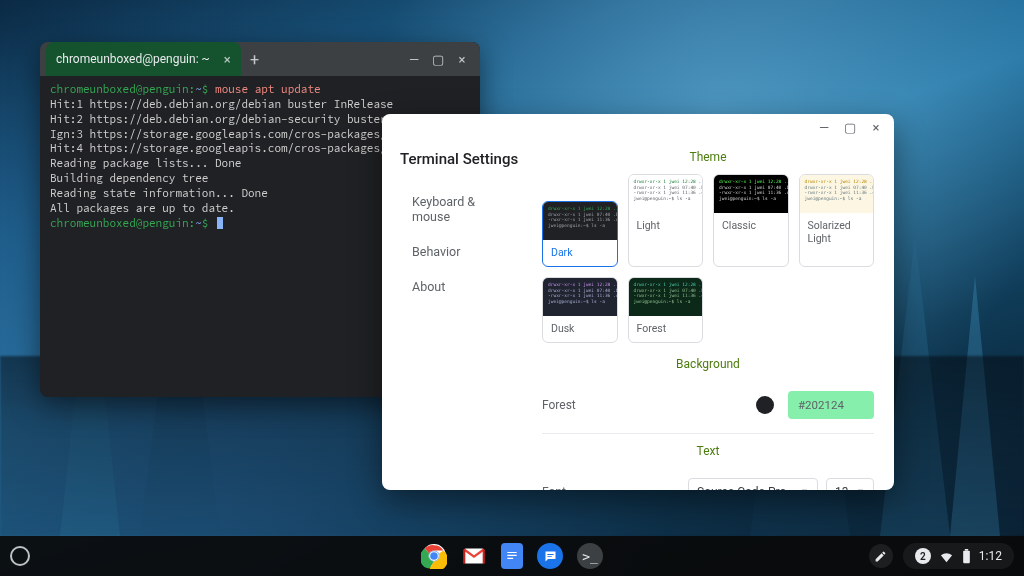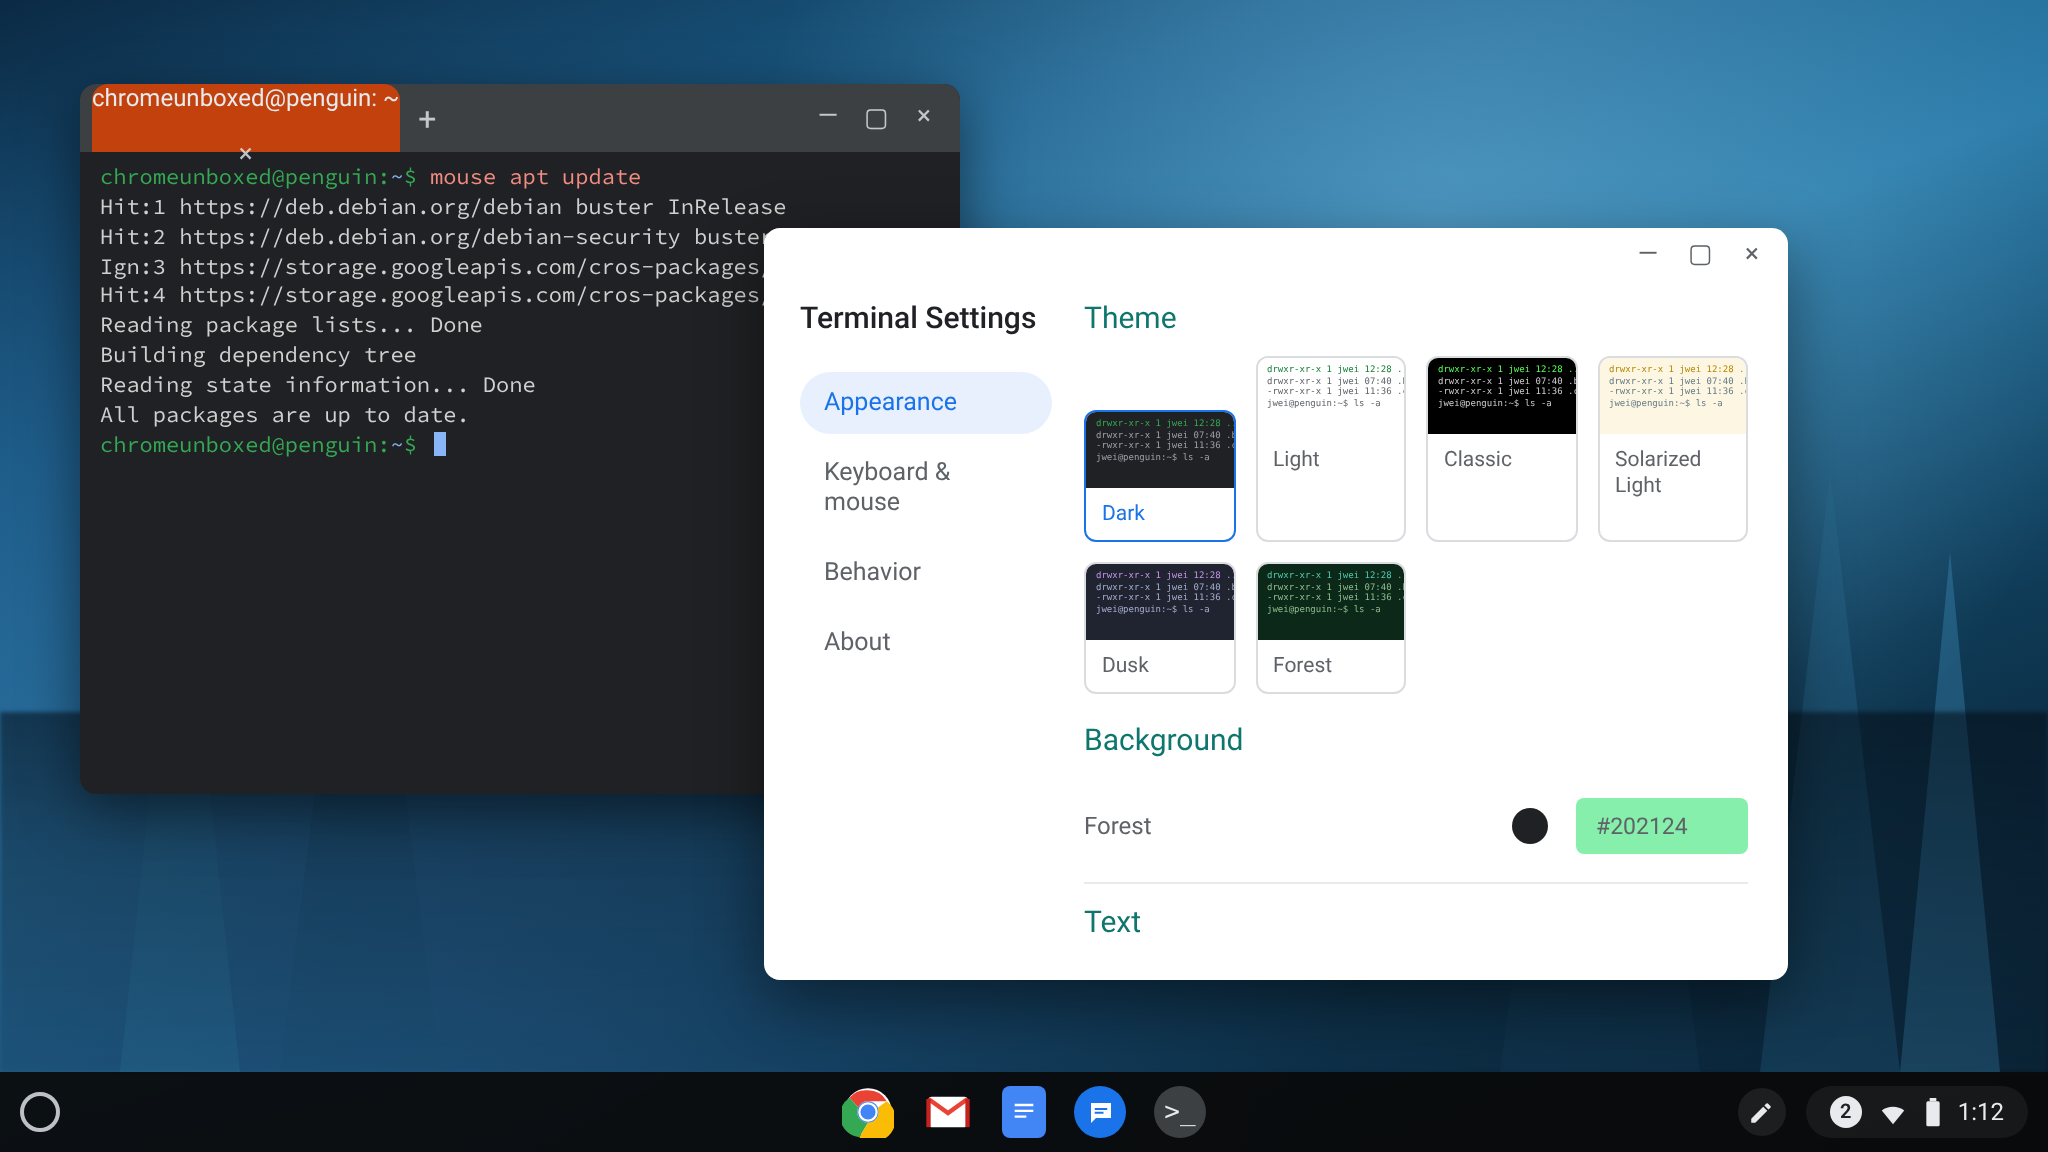--- a/index.html
+++ b/index.html
@@ -20,21 +20,21 @@
   .s5{left:950px;border-width:0 25px 260px 25px;border-color:transparent transparent #4296c2 transparent;}
   .reflect{position:absolute;left:0;right:0;bottom:40px;height:180px;background:linear-gradient(to bottom, rgba(20,60,90,.5), rgba(5,12,20,.9));transform:scaleY(-1);filter:blur(1px);opacity:.6;}
 
   
   .term-window{
     position:absolute; left:40px; top:42px; width:440px; height:355px;
     background:#202124; border-radius:8px 8px 8px 8px; box-shadow:0 8px 28px rgba(0,0,0,.5);
     display:flex; flex-direction:column; overflow:hidden;
   }
   .term-titlebar{height:34px;background:#3c4043;display:flex;align-items:center;color:#e8eaed;font-size:12px;}
-  .term-tab{height:34px;background:#c2410c;border-radius:8px 8px 0 0;display:flex;align-items:center;padding:0 0;margin-left:6px;gap:14px;flex-direction:column;}
+  .term-tab{height:34px;background:#14532d;border-radius:8px 8px 0 0;display:flex;align-items:center;padding:0 10px;margin-left:6px;gap:14px;}
   .term-tab-close{font-size:13px;opacity:.8;cursor:default;}
   .term-newtab{width:28px;text-align:center;font-size:16px;opacity:.8;}
   .term-winctrl{margin-left:auto;display:flex;gap:12px;padding-right:12px;opacity:.8;font-size:13px;}
   .term-winctrl span{width:12px;text-align:center;}
   .term-body{flex:1;padding:6px 10px;font-family:"Source Code Pro","Menlo",monospace;font-size:11px;line-height:1.35;color:#d0d0d0;white-space:pre;}
   .pc{color:#34a853;} 
   .cmd{color:#f28b82;}
   .cursor{display:inline-block;width:6px;height:12px;background:#8ab4f8;vertical-align:-2px;margin-left:2px;}
 
   
@@ -44,21 +44,21 @@
     display:flex; flex-direction:column; overflow:hidden;
   }
   .set-titlebar{height:26px;display:flex;justify-content:flex-end;align-items:center;gap:14px;padding:0 12px;color:#5f6368;font-size:13px;}
   .set-titlebar span{width:12px;text-align:center;}
   .set-content{flex:1;display:flex;overflow:hidden;}
   .set-side{width:156px;padding:10px 12px 0 18px;}
   .set-side h1{font-size:15px;font-weight:500;color:#202124;margin-bottom:18px;}
   .navitem{font-size:12.5px;color:#5f6368;padding:8px 12px;border-radius:16px;margin-bottom:4px;}
   .navitem.active{background:#e8f0fe;color:#1a73e8;}
   .set-main{flex:1;padding:4px 20px 0 4px;overflow:hidden;}
-  .section-label{font-size:15px;color:#0f766e;margin:6px 0 10px;}
+  .section-label{font-size:12px;color:#4d7c0f;margin:6px 0 10px;text-align:center;}
   .themes{display:grid;grid-template-columns:repeat(4,1fr);gap:10px;margin-bottom:14px;}
   .theme-card{border:1px solid #dadce0;border-radius:6px;overflow:hidden;}
   .theme-card.sel{border-color:#1a73e8;margin-top:27px;}
   .theme-preview{height:38px;padding:4px 5px;font-family:monospace;font-size:4.5px;line-height:1.25;white-space:pre;overflow:hidden;}
   .theme-name{font-size:10.5px;color:#5f6368;padding:6px 8px 7px;}
   .theme-card.sel .theme-name{color:#1a73e8;}
   .row{display:flex;align-items:center;font-size:12px;color:#5f6368;padding:10px 0;}
   .row .lbl{flex:0 0 100px;}
   .swatch{width:18px;height:18px;border-radius:50%;background:#202124;margin-right:14px;}
   .colorbox{flex:1;background:#86efac;border-radius:4px;padding:7px 10px;font-size:11.5px;color:#5f6368;}
@@ -118,21 +118,20 @@
 
   <div class="settings-window">
     <div class="set-titlebar">
       <span>—</span>
       <span>▢</span>
       <span>×</span>
     </div>
     <div class="set-content">
       <div class="set-side">
         <h1>Terminal Settings</h1>
-        <div class="navitem active">Appearance</div>
         <div class="navitem">Keyboard &amp; mouse</div>
         <div class="navitem">Behavior</div>
         <div class="navitem">About</div>
       </div>
       <div class="set-main">
         <div class="section-label">Theme</div>
         <div class="themes" id="themes-grid">
             <div class="theme-card sel">
               <div class="theme-preview" style="background: rgb(32, 33, 36); color: rgb(154, 160, 166);"><span style="color:#34a853">drwxr-xr-x 1 jwei 12:28 ..</span>
 <span style="color:#9aa0a6">drwxr-xr-x 1 jwei 07:40 .bashrc</span>

